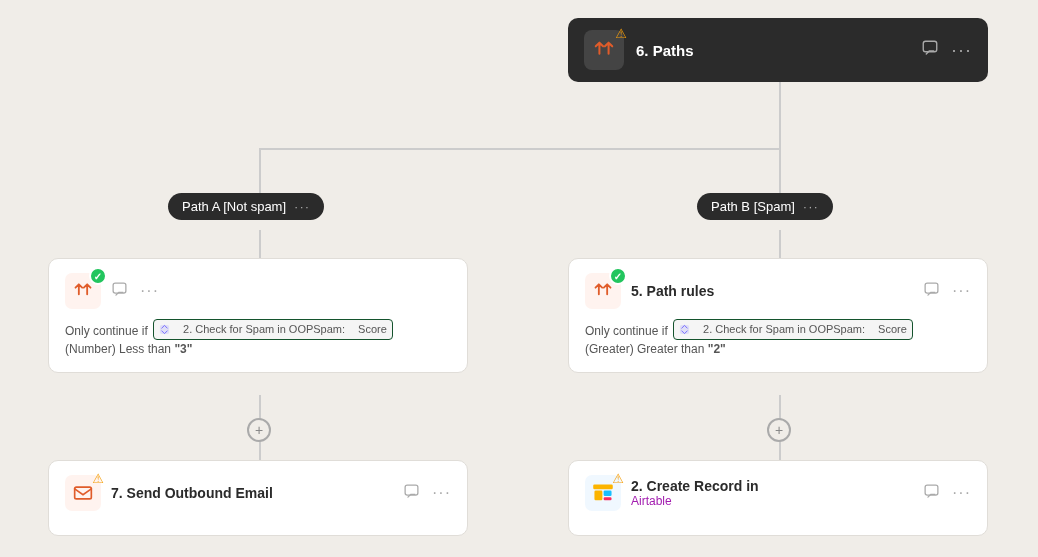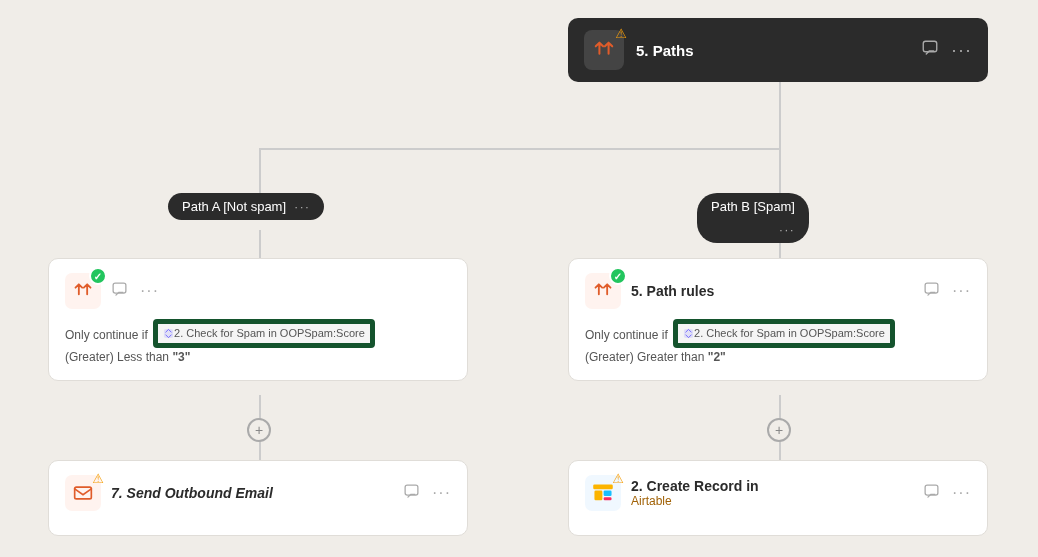--- a/index.html
+++ b/index.html
@@ -231,25 +231,25 @@
     .card-description {
       font-size: 12px;
       color: #555;
       line-height: 1.5;
     }
 
     .description-badge {
       display: inline-flex;
       align-items: center;
       background: #f5f5f5;
-      border: 5px solid #14532d;
+      border: 1px solid #14532d;
       border-radius: 4px;
       padding: 1px 5px;
       font-size: 11px;
-      gap: 0;
+      gap: 13px;
       margin: 0 2px;
     }
 
     .plus-button {
       position: absolute;
       width: 24px;
       height: 24px;
       border-radius: 50%;
       border: 2px solid #aaa;
       background: #f0ede8;
@@ -289,38 +289,38 @@
 
       <span class="status-warning">
         <span style="color:#f59e0b; font-size:13px;">⚠</span>
       </span>
 
       <svg width="22" height="22" viewBox="0 0 24 24" fill="none">
         <path d="M3 8l4-4m0 0l4 4M7 4v12" stroke="#e05c2a" stroke-width="2.2" stroke-linecap="round" stroke-linejoin="round"></path>
         <path d="M21 8l-4-4m0 0l-4 4M17 4v12" stroke="#e05c2a" stroke-width="2.2" stroke-linecap="round" stroke-linejoin="round"></path>
       </svg>
     </div>
-    <span class="card-title card-title-dark">5. Paths</span>
+    <span class="card-title card-title-dark">6. Paths</span>
     <div class="card-actions">
       <span class="action-icon action-icon-dark">
         <svg width="18" height="18" viewBox="0 0 24 24" fill="none">
             <rect x="3" y="3" width="18" height="14" rx="3" stroke="#aaa" stroke-width="1.8"></rect>
             <path d="M7 20l4-4h6" stroke="#aaa" stroke-width="1.8" stroke-linecap="round"></path>
           </svg>
       </span>
       <span class="action-icon action-icon-dark" style="letter-spacing:1px; font-size:18px; color:#aaa;">···</span>
     </div>
   </div>
 
   <div class="path-badge" style="left: 168px; top: 193px;">
     <span>Path A [Not spam]</span>
     <span style="color:#aaa; letter-spacing:1px;">···</span>
   </div>
 
-  <div class="path-badge" style="left: 697px; top: 193px; flex-direction: column;">
+  <div class="path-badge" style="left: 697px; top: 193px;">
     <span>Path B [Spam]</span>
     <span style="color:#aaa; letter-spacing:1px;">···</span>
   </div>
 
   <div class="step-card-white" style="left: 48px; top: 258px; width: 420px;">
     <div class="card-header-row">
       <div class="card-icon card-icon-orange" style="position:relative; width:36px; height:36px; border-radius:7px;">
 
         <div class="status-green">
           <span class="check-mark">✓</span>
@@ -344,21 +344,21 @@
       <span>Only continue if</span>
       <span class="description-badge">
         <svg width="11" height="11" viewBox="0 0 24 24" fill="none" style="flex-shrink:0;">
             <rect x="2" y="2" width="20" height="20" rx="4" fill="#6c63ff" opacity="0.15"></rect>
             <path d="M6 9l6-6 6 6M6 15l6 6 6-6" stroke="#6c63ff" stroke-width="2" stroke-linecap="round"></path>
           </svg>
         <span>2. Check for Spam in OOPSpam:</span>
         <span>Score</span>
       </span>
       <br>
-      <span>(Greater) Less than</span>
+      <span>(Number) Less than</span>
       <strong>"3"</strong>
     </div>
   </div>
 
   <div class="step-card-white" style="left: 568px; top: 258px; width: 420px;">
     <div class="card-header-row">
       <div class="card-icon card-icon-orange" style="position:relative; width:36px; height:36px; border-radius:7px;">
 
         <div class="status-green">
           <span class="check-mark">✓</span>
@@ -409,21 +409,21 @@
 
         <div class="status-warning">
           <span style="color:#f59e0b; font-size:13px;">⚠</span>
         </div>
 
         <svg width="20" height="20" viewBox="0 0 24 24" fill="none">
           <rect x="2" y="5" width="20" height="14" rx="2" stroke="#e05c2a" stroke-width="2"></rect>
           <path d="M2 7l10 7 10-7" stroke="#e05c2a" stroke-width="2" stroke-linecap="round"></path>
         </svg>
       </div>
-      <div style="flex:1;font-style:italic;">
+      <div style="flex:1;">
         <div class="card-title-light">7. Send Outbound Email</div>
       </div>
       <div class="card-actions">
         <span>
           <svg width="17" height="17" viewBox="0 0 24 24" fill="none">
               <rect x="3" y="3" width="18" height="14" rx="3" stroke="#aaa" stroke-width="1.8"></rect>
               <path d="M7 20l4-4h6" stroke="#aaa" stroke-width="1.8" stroke-linecap="round"></path>
             </svg>
         </span>
         <span style="letter-spacing:1px; font-size:16px; color:#aaa;">···</span>
@@ -441,21 +441,21 @@
 
         <svg width="22" height="22" viewBox="0 0 36 36" fill="none">
           <rect x="4" y="14" width="13" height="16" rx="2" fill="#FCB400"></rect>
           <rect x="19" y="14" width="13" height="9" rx="2" fill="#18BFFF"></rect>
           <rect x="19" y="25" width="13" height="5" rx="2" fill="#F82B60"></rect>
           <path d="M4 4h28a2 2 0 0 1 2 2v4a2 2 0 0 1-2 2H4a2 2 0 0 1-2-2V6a2 2 0 0 1 2-2z" fill="#FCB400"></path>
         </svg>
       </div>
       <div style="flex:1;">
         <div class="card-title-light">2. Create Record in</div>
-        <div style="font-size:12px; color:#a16207;">Airtable</div>
+        <div style="font-size:12px; color:#a21caf;">Airtable</div>
       </div>
       <div class="card-actions">
         <span>
           <svg width="17" height="17" viewBox="0 0 24 24" fill="none">
               <rect x="3" y="3" width="18" height="14" rx="3" stroke="#aaa" stroke-width="1.8"></rect>
               <path d="M7 20l4-4h6" stroke="#aaa" stroke-width="1.8" stroke-linecap="round"></path>
             </svg>
         </span>
         <span style="letter-spacing:1px; font-size:16px; color:#aaa;">···</span>
       </div>

